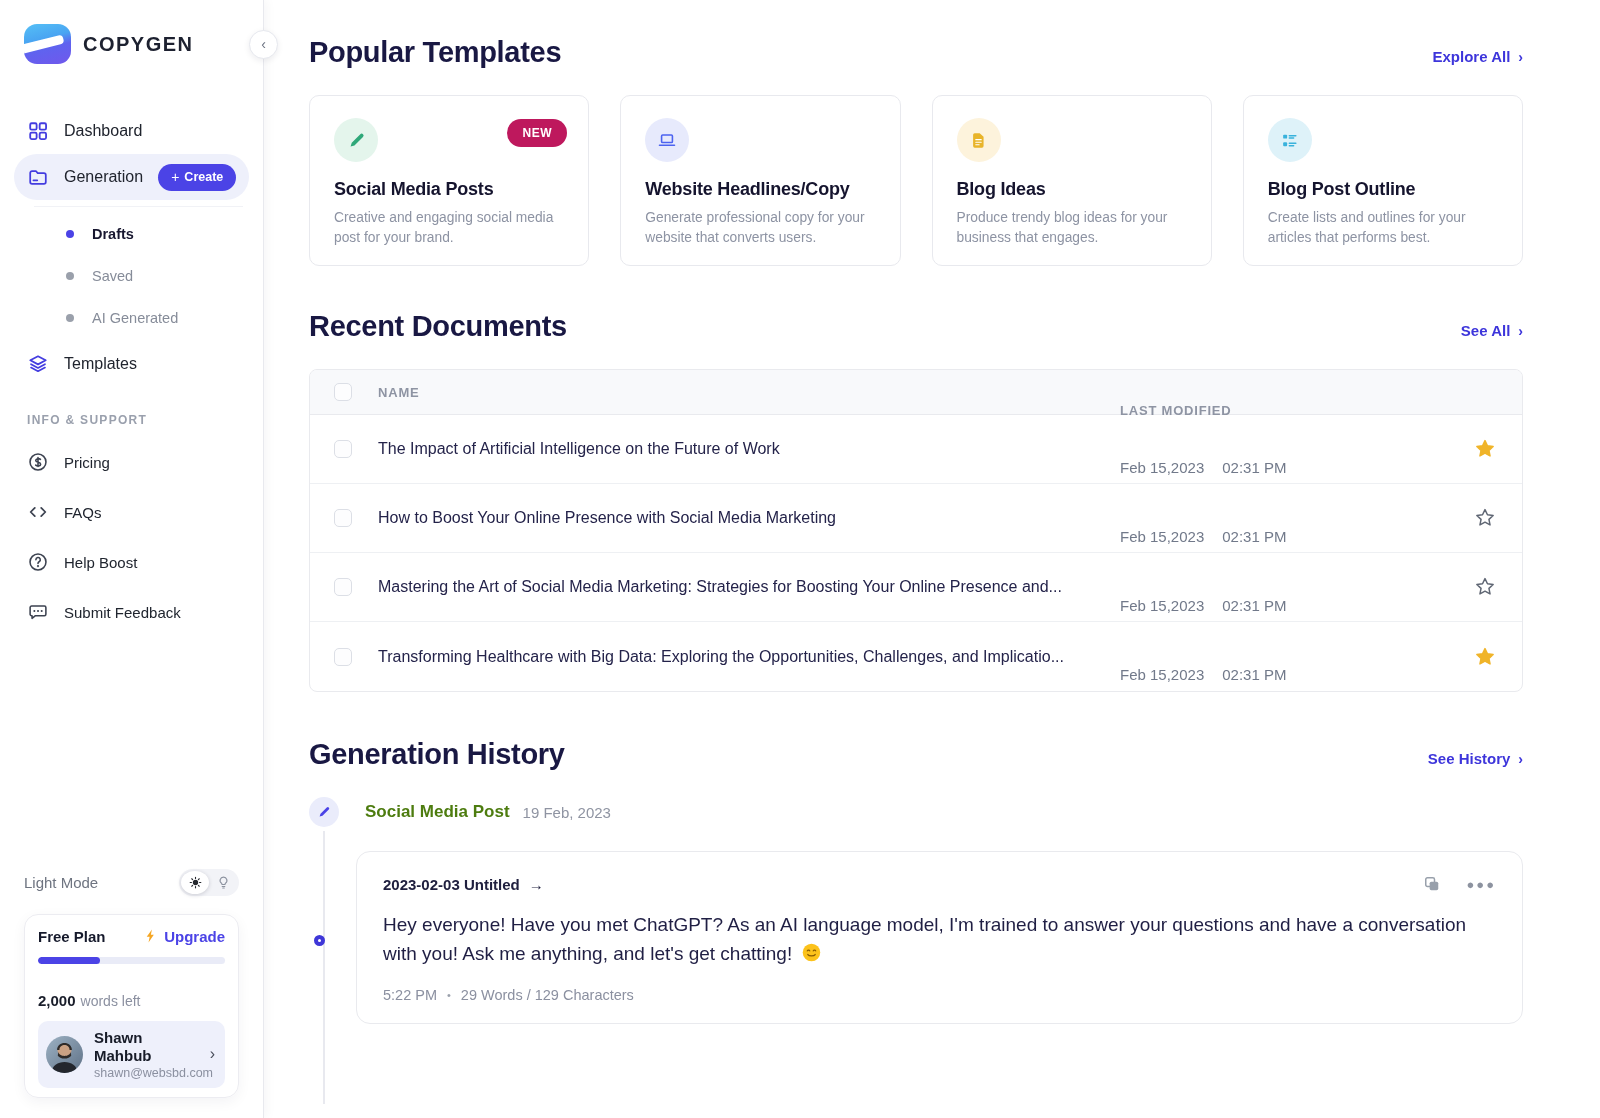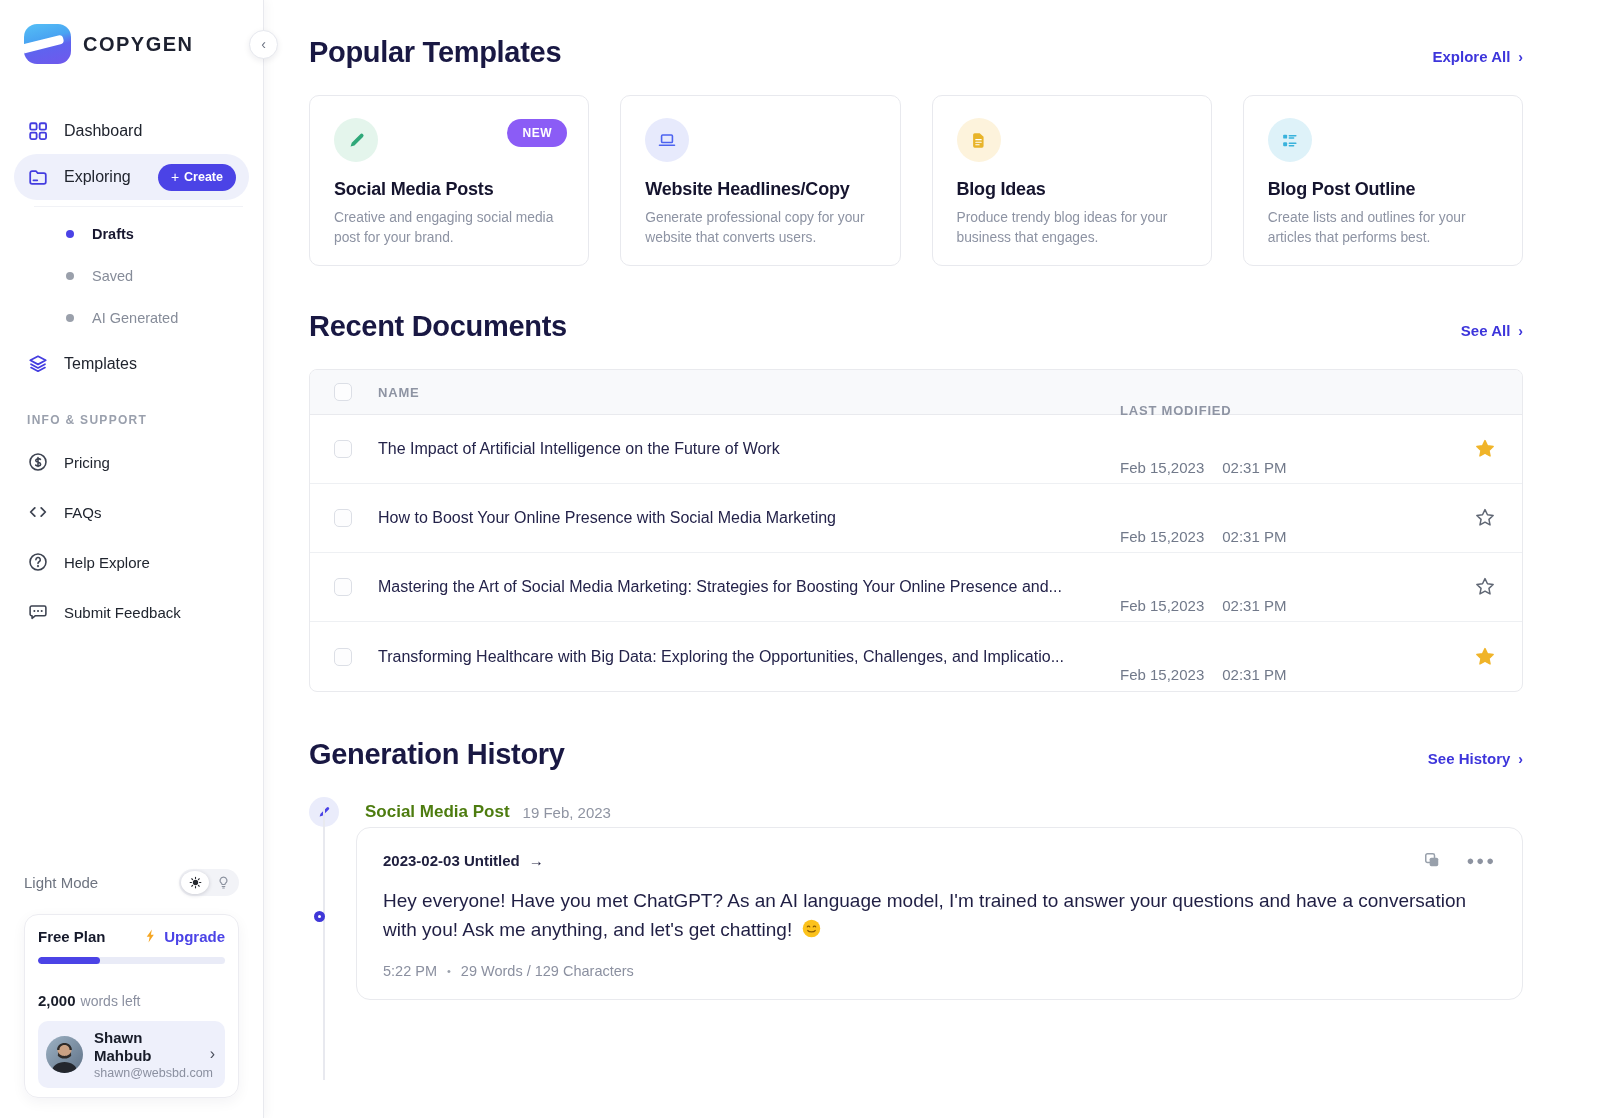--- a/index.html
+++ b/index.html
@@ -74,21 +74,21 @@
 
   .cards-row { display:grid; grid-template-columns:repeat(4,1fr); gap:31px; margin-top:26px; }
   .tcard { position:relative; border:1px solid #e8e9ee; border-radius:10px; background:#fff; height:171px; padding:22px 24px; cursor:pointer; }
   .tcard-icon { width:44px; height:44px; border-radius:50%; display:flex; align-items:center; justify-content:center; }
   .ic-green  { background:#e4f5ec; color:#2fa879; }
   .ic-indigo { background:#e7eafc; color:#4c63f0; }
   .ic-yellow { background:#fdf3dc; color:#e8b42a; }
   .ic-cyan   { background:#def2f9; color:#39b2dc; }
   .tcard-title { margin-top:17px; font-size:18px; font-weight:700; color:#15142e; letter-spacing:-0.2px; }
   .tcard-desc { margin-top:8px; font-size:13.8px; line-height:1.48; color:#8d93a3; }
-  .new-badge { position:absolute; top:23px; right:21px; background:#8b5cf6; color:#fff; font-size:12px; font-weight:700;
+  .new-badge { position:absolute; top:23px; right:21px; background:#be185d; color:#fff; font-size:12px; font-weight:700;
                letter-spacing:.6px; padding:7px 15px; border-radius:15px; }
 
   .docs-section { margin-top:44px; }
   .doc-table { margin-top:26px; border:1px solid #e9eaee; border-radius:8px; overflow:hidden; }
   .tr { display:flex; align-items:center; padding:0 26px 0 24px; }
   .thead { height:45px; background:#f8f9fb; border-bottom:1px solid #e9eaee; }
   .th { font-size:13px; font-weight:700; letter-spacing:.8px; color:#8e94a3; }
   .cell-check { width:44px; }
   .checkbox { display:block; width:18px; height:18px; border:1.6px solid #dcdfe6; border-radius:5px; background:#fdfdfe; cursor:pointer; }
   .cell-name { flex:1; min-width:0; padding-right:20px; }
@@ -102,21 +102,21 @@
   .star svg { width:22px; height:22px; fill:none; stroke:#5f6673; stroke-width:1.6; }
   .star.filled svg { fill:#f0b429; stroke:#f0b429; }
 
   .history-section { margin-top:46px; }
   .history-entry { margin-top:26px; position:relative; }
   .entry-header { display:flex; align-items:center; }
   .entry-icon { width:30px; height:30px; border-radius:50%; background:#eaecfb; color:#4b43e6;
                 display:flex; align-items:center; justify-content:center; flex:none; }
   .entry-type { margin-left:26px; font-size:17px; font-weight:700; color:#4d7c0f; }
   .entry-date { margin-left:13px; font-size:15px; color:#8f94a2; }
-  .timeline-wrap { position:relative; padding-left:47px; }
+  .timeline-wrap { position:relative; padding-left:47px; margin-top:24px; }
   .t-line { position:absolute; left:14px; top:-20px; bottom:-80px; width:2px; background:#e8e9ef; }
   .t-ring { position:absolute; left:5px; top:84px; width:11px; height:11px; border:4px solid #3f37d8; border-radius:50%; background:#fff; }
   .gen-card { border:1px solid #e9eaee; border-radius:14px; background:#fff; padding:22px 26px 20px; }
   .gen-head { display:flex; align-items:center; justify-content:space-between; }
   .gen-title-row { display:flex; align-items:center; gap:9px; cursor:pointer; }
   .gen-title { font-size:15px; font-weight:700; color:#20203f; }
   .gen-arrow { font-size:15px; color:#20203f; }
   .gen-actions { display:flex; align-items:center; gap:24px; }
   .copy-btn { width:20px; height:20px; cursor:pointer; color:#98a0ab; }
   .more-btn { color:#8d93a0; font-size:13px; letter-spacing:2px; cursor:pointer; line-height:1; }
@@ -150,21 +150,21 @@
         <span class="nav-label">Dashboard</span>
       </div>
 
       <div class="nav-item active">
         <span class="nicon">
           <svg viewBox="0 0 24 24" width="22" height="22" fill="none" stroke="currentColor" stroke-width="1.9" stroke-linecap="round" stroke-linejoin="round">
             <path d="M3.5 7.5a2 2 0 0 1 2-2h4.2l2 2.3h6.8a2 2 0 0 1 2 2v7.7a2 2 0 0 1-2 2h-13a2 2 0 0 1-2-2z"></path>
             <path d="M7 15.6h4.2"></path>
           </svg>
         </span>
-        <span class="nav-label">Exploring</span>
+        <span class="nav-label">Generation</span>
         <button class="create-btn">
           <span class="plus">+</span>
           <span>Create</span>
         </button>
       </div>
 
       <div class="subnav">
         <div class="subnav-item active">
           <span class="dot"></span>
           <span>Drafts</span>
@@ -211,21 +211,21 @@
         <span>FAQs</span>
       </div>
       <div class="support-item">
         <span class="sicon">
           <svg viewBox="0 0 24 24" width="22" height="22" fill="none" stroke="currentColor" stroke-width="1.7" stroke-linecap="round">
             <circle cx="12" cy="12" r="8.7"></circle>
               <path d="M9.7 9.6a2.4 2.4 0 1 1 3.5 2.1c-.8.45-1.2 1-1.2 1.9"></path>
               <circle cx="12" cy="16.6" r="0.4" fill="currentColor"></circle>
           </svg>
         </span>
-        <span>Help Explore</span>
+        <span>Help Boost</span>
       </div>
       <div class="support-item">
         <span class="sicon">
           <svg viewBox="0 0 24 24" width="22" height="22" fill="none" stroke="currentColor" stroke-width="1.7" stroke-linecap="round" stroke-linejoin="round">
             <path d="M5 5.5h14a1.6 1.6 0 0 1 1.6 1.6v7.3a1.6 1.6 0 0 1-1.6 1.6H9.2l-3.7 2.9v-2.9H5a1.6 1.6 0 0 1-1.6-1.6V7.1A1.6 1.6 0 0 1 5 5.5z"></path>
             <path d="M8 10.8h.05M12 10.8h.05M16 10.8h.05" stroke-width="2.2"></path>
           </svg>
         </span>
         <span>Submit Feedback</span>
       </div>

